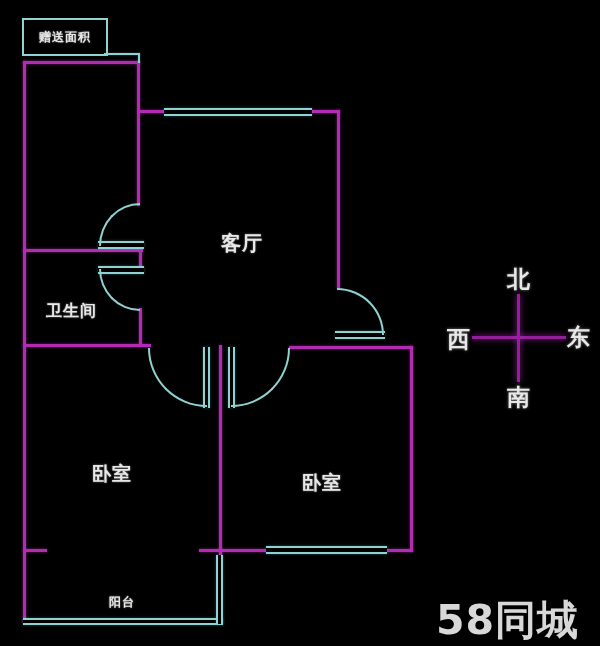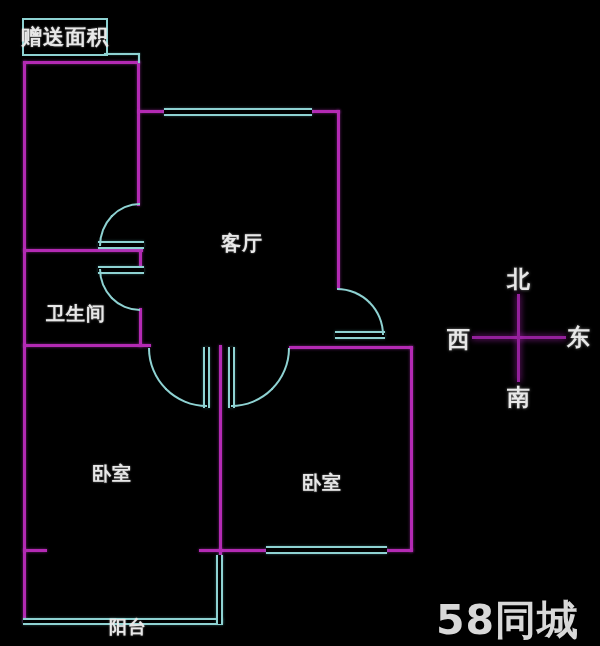--- a/index.html
+++ b/index.html
@@ -22,21 +22,21 @@
   .arc{position:absolute;box-sizing:border-box;border:0 solid var(--window-door,#8ed2d2);}
   .arc.tl{border-top-width:2px;border-left-width:2px;border-top-left-radius:100% 100%;}
   .arc.tr{border-top-width:2px;border-right-width:2px;border-top-right-radius:100% 100%;}
   .arc.bl{border-bottom-width:2px;border-left-width:2px;border-bottom-left-radius:100% 100%;}
   .arc.br{border-bottom-width:2px;border-right-width:2px;border-bottom-right-radius:100% 100%;}
   
   .lbl{position:absolute;color:var(--label-text,#e8e8e8);font-weight:bold;white-space:nowrap;
        text-shadow:0 0 2px rgba(255,255,255,.55);letter-spacing:1px;}
   .bonus-box{position:absolute;left:22px;top:18px;width:86px;height:38px;box-sizing:border-box;
        border:2px solid var(--window-door,#8ed2d2);display:flex;align-items:center;justify-content:center;}
-  .bonus-box .lbl{position:static;font-size:21px;}
+  .bonus-box .lbl{position:static;font-size:12px;}
   
   .cline{position:absolute;background:var(--compass-line,#93209b);box-shadow:0 0 6px rgba(190,40,200,.8);}
   .cdir{position:absolute;color:var(--label-text,#e8e8e8);font-size:23px;font-weight:bold;
         text-shadow:0 0 3px rgba(255,255,255,.5);}
   
   .watermark{position:absolute;left:436px;top:593px;font-size:41px;font-weight:bold;
         color:var(--watermark-text,#d8d8d8);letter-spacing:1px;}
 </style>
 </head>
 <body>
@@ -76,24 +76,24 @@
     <div class="winh" style="left:23px;top:618px;width:200px;height:7px"></div>
     <div class="winv" style="left:216px;top:555px;width:7px;height:69px"></div>
 
     <div class="arc tl" style="left:99px;top:203px;width:41px;height:43px"></div>
     <div class="arc bl" style="left:99px;top:269px;width:41px;height:42px"></div>
     <div class="arc tr" style="left:337px;top:288px;width:47px;height:47px"></div>
     <div class="arc bl" style="left:148px;top:348px;width:59px;height:59px"></div>
     <div class="arc br" style="left:231px;top:348px;width:59px;height:59px"></div>
 
     <div class="lbl" style="left:221px;top:230px;font-size:20px">客厅</div>
-    <div class="lbl" style="left:46px;top:301px;font-size:19px">卫生间</div>
+    <div class="lbl" style="left:46px;top:301px;font-size:16px">卫生间</div>
     <div class="lbl" style="left:92px;top:461px;font-size:19px">卧室</div>
     <div class="lbl" style="left:302px;top:470px;font-size:19px">卧室</div>
-    <div class="lbl" style="left:109px;top:615px;font-size:18px">阳台</div>
+    <div class="lbl" style="left:109px;top:594px;font-size:12px">阳台</div>
   </div>
 
   <div>
     <div class="cline" style="left:472px;top:336px;width:94px;height:3px"></div>
     <div class="cline" style="left:517px;top:294px;width:3px;height:88px"></div>
     <div class="cdir" style="left:507px;top:264px">北</div>
     <div class="cdir" style="left:447px;top:324px">西</div>
     <div class="cdir" style="left:567px;top:322px">东</div>
     <div class="cdir" style="left:507px;top:382px">南</div>
   </div>

